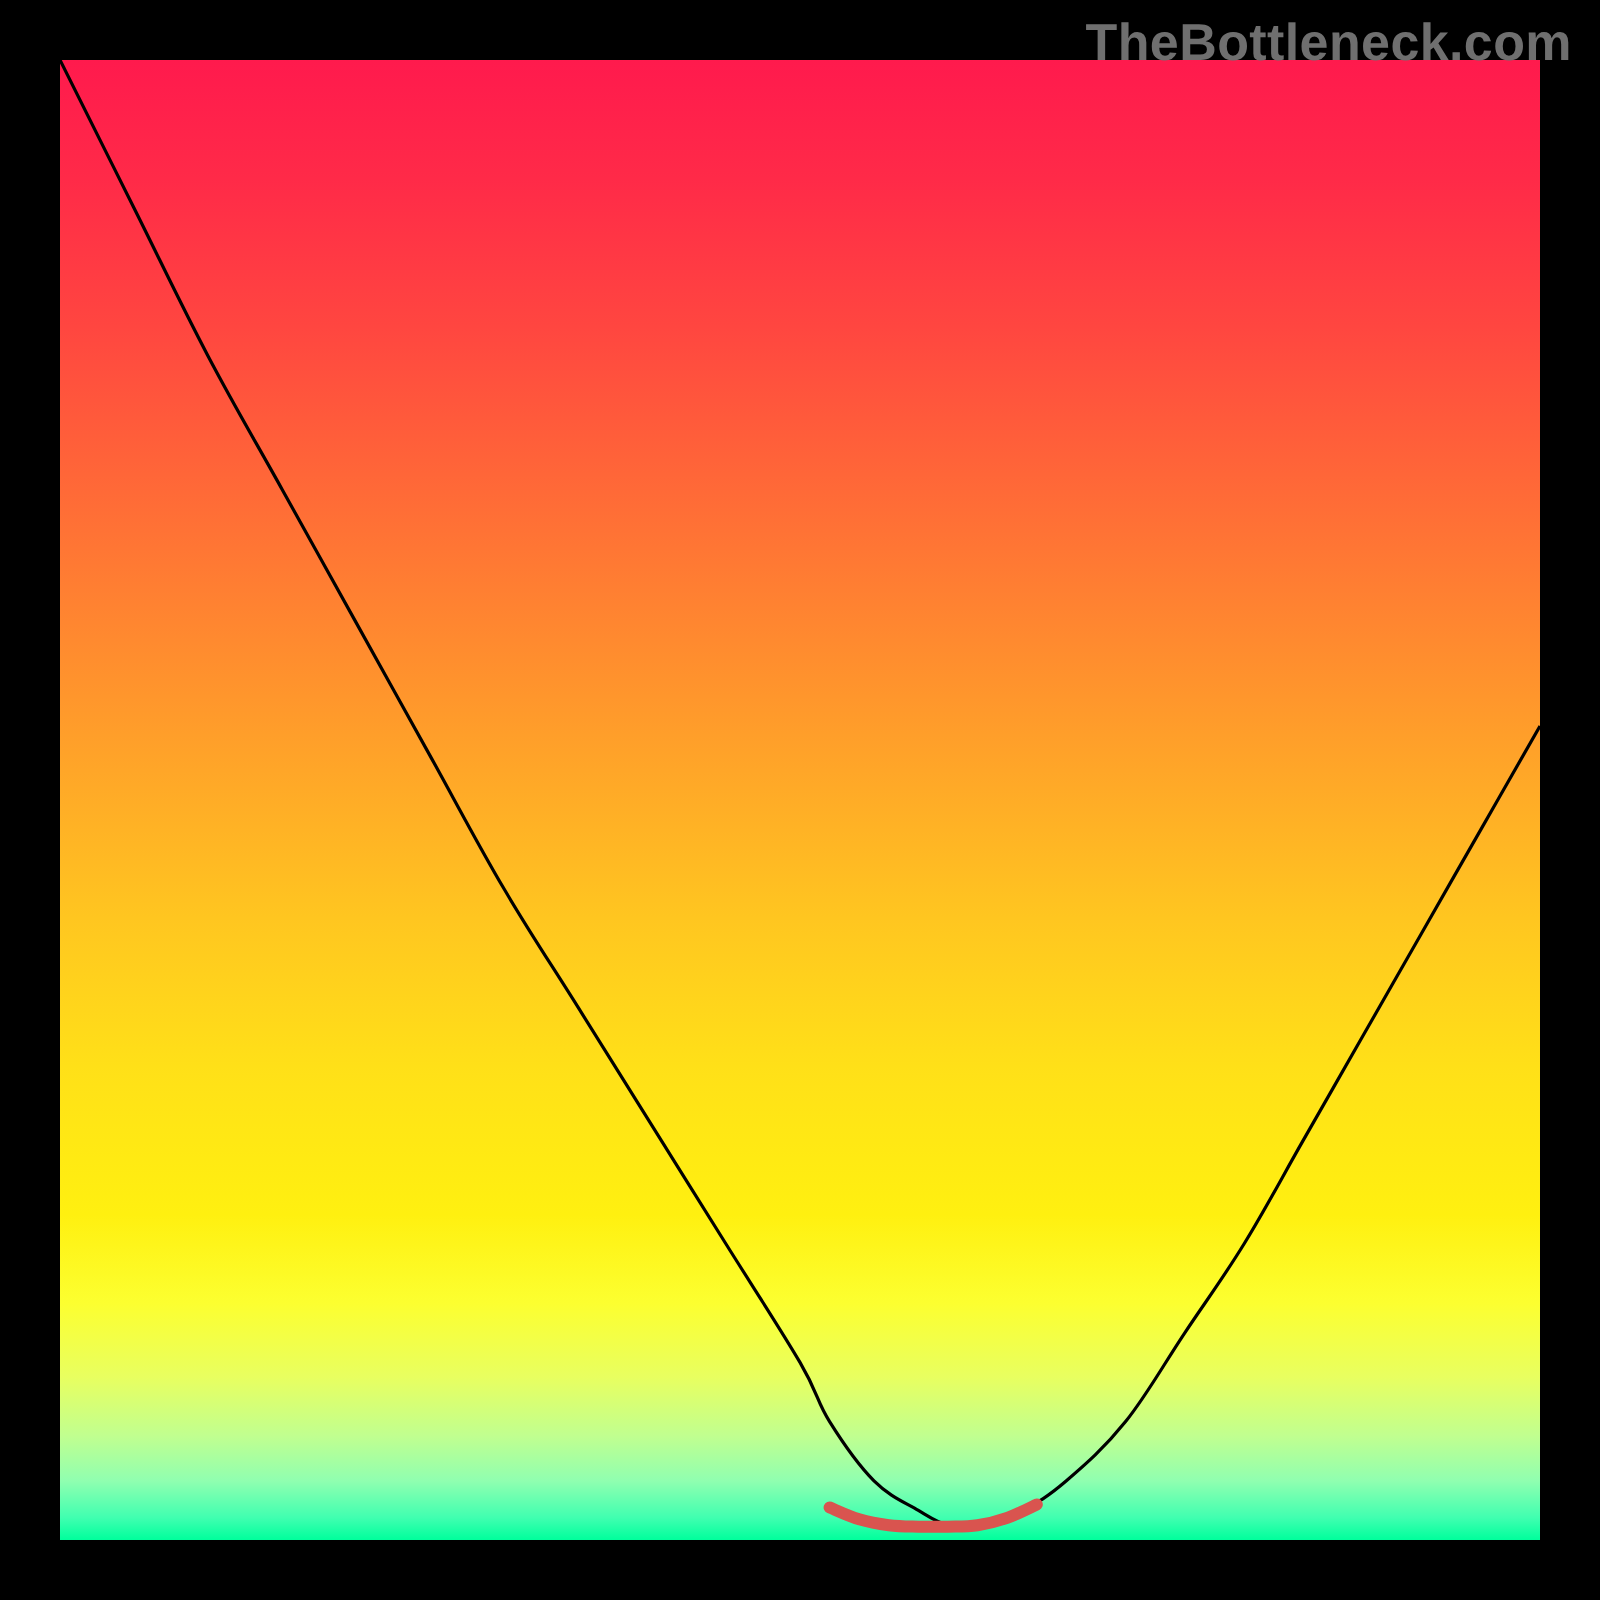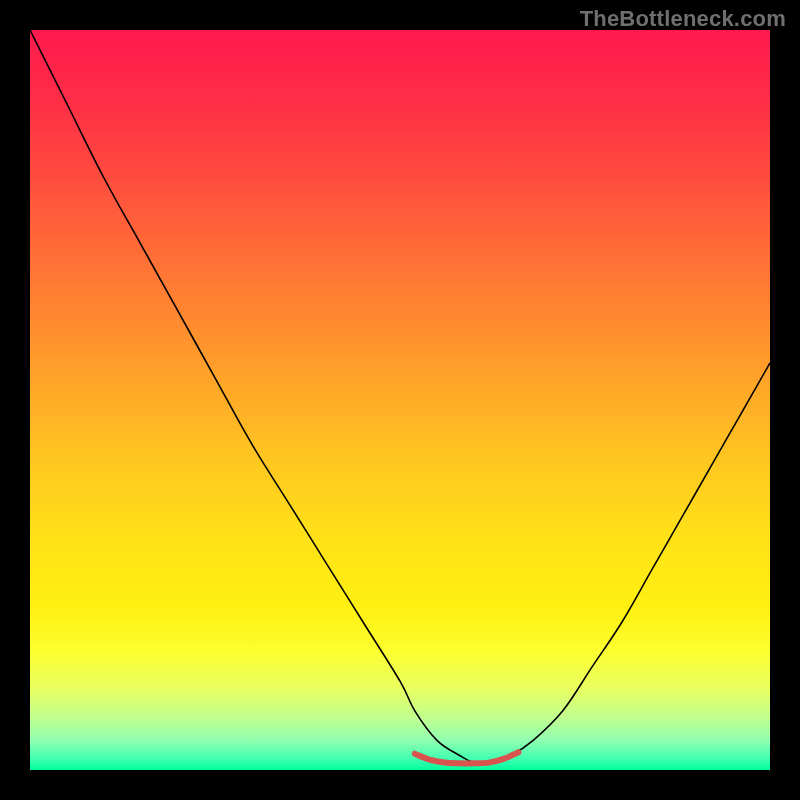--- a/index.html
+++ b/index.html
@@ -37,21 +37,21 @@
       #90ffb0 96%,
       #40ffb0 98.5%,
       #00ff9c 100%
     );
   }
   .watermark {
     position: absolute;
     top: 6px;
     right: 14px;
     font-family: Arial, Helvetica, sans-serif;
-    font-size: 22px;
+    font-size: 26px;
     font-weight: 600;
     color: #6f6f6f;
     letter-spacing: 0.2px;
   }
   svg.curves {
     position: absolute;
     left: 0;
     top: 0;
     width: 740px;
     height: 740px;

